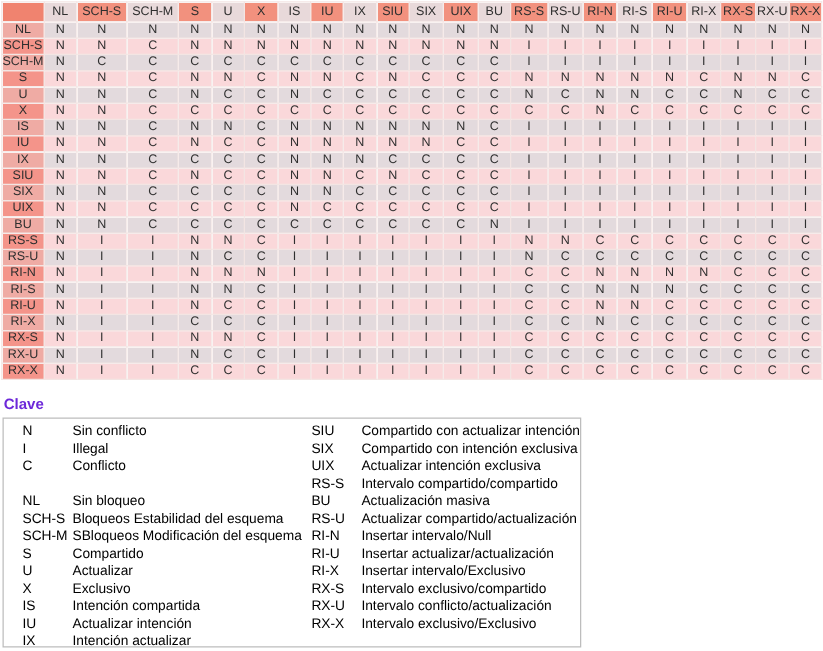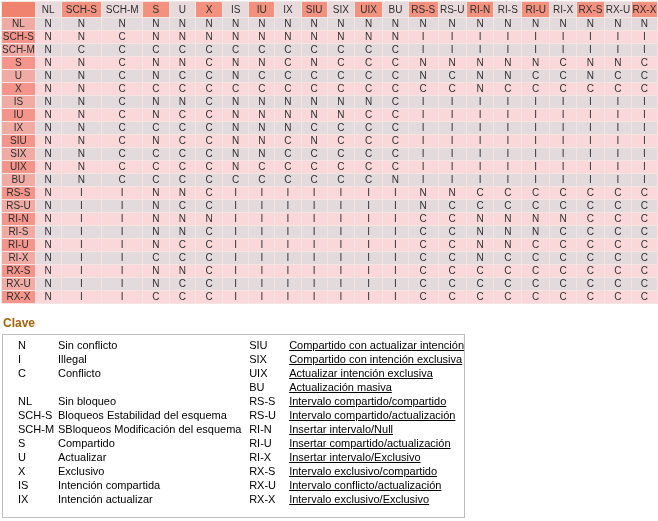--- a/index.html
+++ b/index.html
@@ -51,34 +51,34 @@
   th.hdr-accent  { background: var(--header-accent); }
   th.hdr-plain   { background: var(--header-plain); }
   th.lbl-accent  { background: var(--label-accent); }
   th.lbl-plain   { background: var(--label-plain); }
   tr.row-a td    { background: var(--row-stripe-a); }
   tr.row-b td    { background: var(--row-stripe-b); }
 
   .legend-title {
     font-size: 12px;
     font-weight: bold;
-    color: #a16207;
+    color: #6d28d9;
     margin: 12px 0 4px 3px;
   }
   .legend-box {
     margin-left: 2px;
     width: 463px;
     height: 184px;
     border: 1px solid var(--legend-border);
     padding: 3px 0 0 15px;
     display: flex;
     background: #ffffff;
   }
   .legend-col-left  { width: 233px; }
-  .legend-col-right { flex: 1; text-decoration: underline; }
+  .legend-col-right { flex: 1; }
   .legend-row {
     height: 14px;
     line-height: 14px;
     font-size: 11px;
     color: #000;
     white-space: nowrap;
   }
   .legend-code { display: inline-block; width: 40px; }
 </style>
 </head>
@@ -701,31 +701,32 @@
         <div class="legend-row"><span class="legend-code">I</span><span class="legend-desc">Illegal</span></div>
         <div class="legend-row"><span class="legend-code">C</span><span class="legend-desc">Conflicto</span></div>
         <div class="legend-row"><span class="legend-code"></span><span class="legend-desc"></span></div>
         <div class="legend-row"><span class="legend-code">NL</span><span class="legend-desc">Sin bloqueo</span></div>
         <div class="legend-row"><span class="legend-code">SCH-S</span><span class="legend-desc">Bloqueos Estabilidad del esquema</span></div>
         <div class="legend-row"><span class="legend-code">SCH-M</span><span class="legend-desc">SBloqueos Modificación del esquema</span></div>
         <div class="legend-row"><span class="legend-code">S</span><span class="legend-desc">Compartido</span></div>
         <div class="legend-row"><span class="legend-code">U</span><span class="legend-desc">Actualizar</span></div>
         <div class="legend-row"><span class="legend-code">X</span><span class="legend-desc">Exclusivo</span></div>
         <div class="legend-row"><span class="legend-code">IS</span><span class="legend-desc">Intención compartida</span></div>
+        <div class="legend-row"><span class="legend-code">IU</span><span class="legend-desc">Actualizar intención</span></div>
         <div class="legend-row"><span class="legend-code">IX</span><span class="legend-desc">Intención actualizar</span></div>
       </div>
     <div class="legend-col-right">
         <div class="legend-row"><span class="legend-code">SIU</span><span class="legend-desc">Compartido con actualizar intención</span></div>
         <div class="legend-row"><span class="legend-code">SIX</span><span class="legend-desc">Compartido con intención exclusiva</span></div>
         <div class="legend-row"><span class="legend-code">UIX</span><span class="legend-desc">Actualizar intención exclusiva</span></div>
+        <div class="legend-row"><span class="legend-code">RS-S</span><span class="legend-desc">Intervalo compartido/compartido</span></div>
         <div class="legend-row"><span class="legend-code">BU</span><span class="legend-desc">Actualización masiva</span></div>
-        <div class="legend-row"><span class="legend-code">RS-S</span><span class="legend-desc">Intervalo compartido/compartido</span></div>
-        <div class="legend-row"><span class="legend-code">RS-U</span><span class="legend-desc">Intervalo compartido/actualización</span></div>
+        <div class="legend-row"><span class="legend-code">RS-U</span><span class="legend-desc">Actualizar compartido/actualización</span></div>
         <div class="legend-row"><span class="legend-code">RI-N</span><span class="legend-desc">Insertar intervalo/Null</span></div>
-        <div class="legend-row"><span class="legend-code">RI-U</span><span class="legend-desc">Insertar compartido/actualización</span></div>
+        <div class="legend-row"><span class="legend-code">RI-U</span><span class="legend-desc">Insertar actualizar/actualización</span></div>
         <div class="legend-row"><span class="legend-code">RI-X</span><span class="legend-desc">Insertar intervalo/Exclusivo</span></div>
         <div class="legend-row"><span class="legend-code">RX-S</span><span class="legend-desc">Intervalo exclusivo/compartido</span></div>
         <div class="legend-row"><span class="legend-code">RX-U</span><span class="legend-desc">Intervalo conflicto/actualización</span></div>
         <div class="legend-row"><span class="legend-code">RX-X</span><span class="legend-desc">Intervalo exclusivo/Exclusivo</span></div>
       </div>
   </div>
 
 </div>
 
 </body></html>

